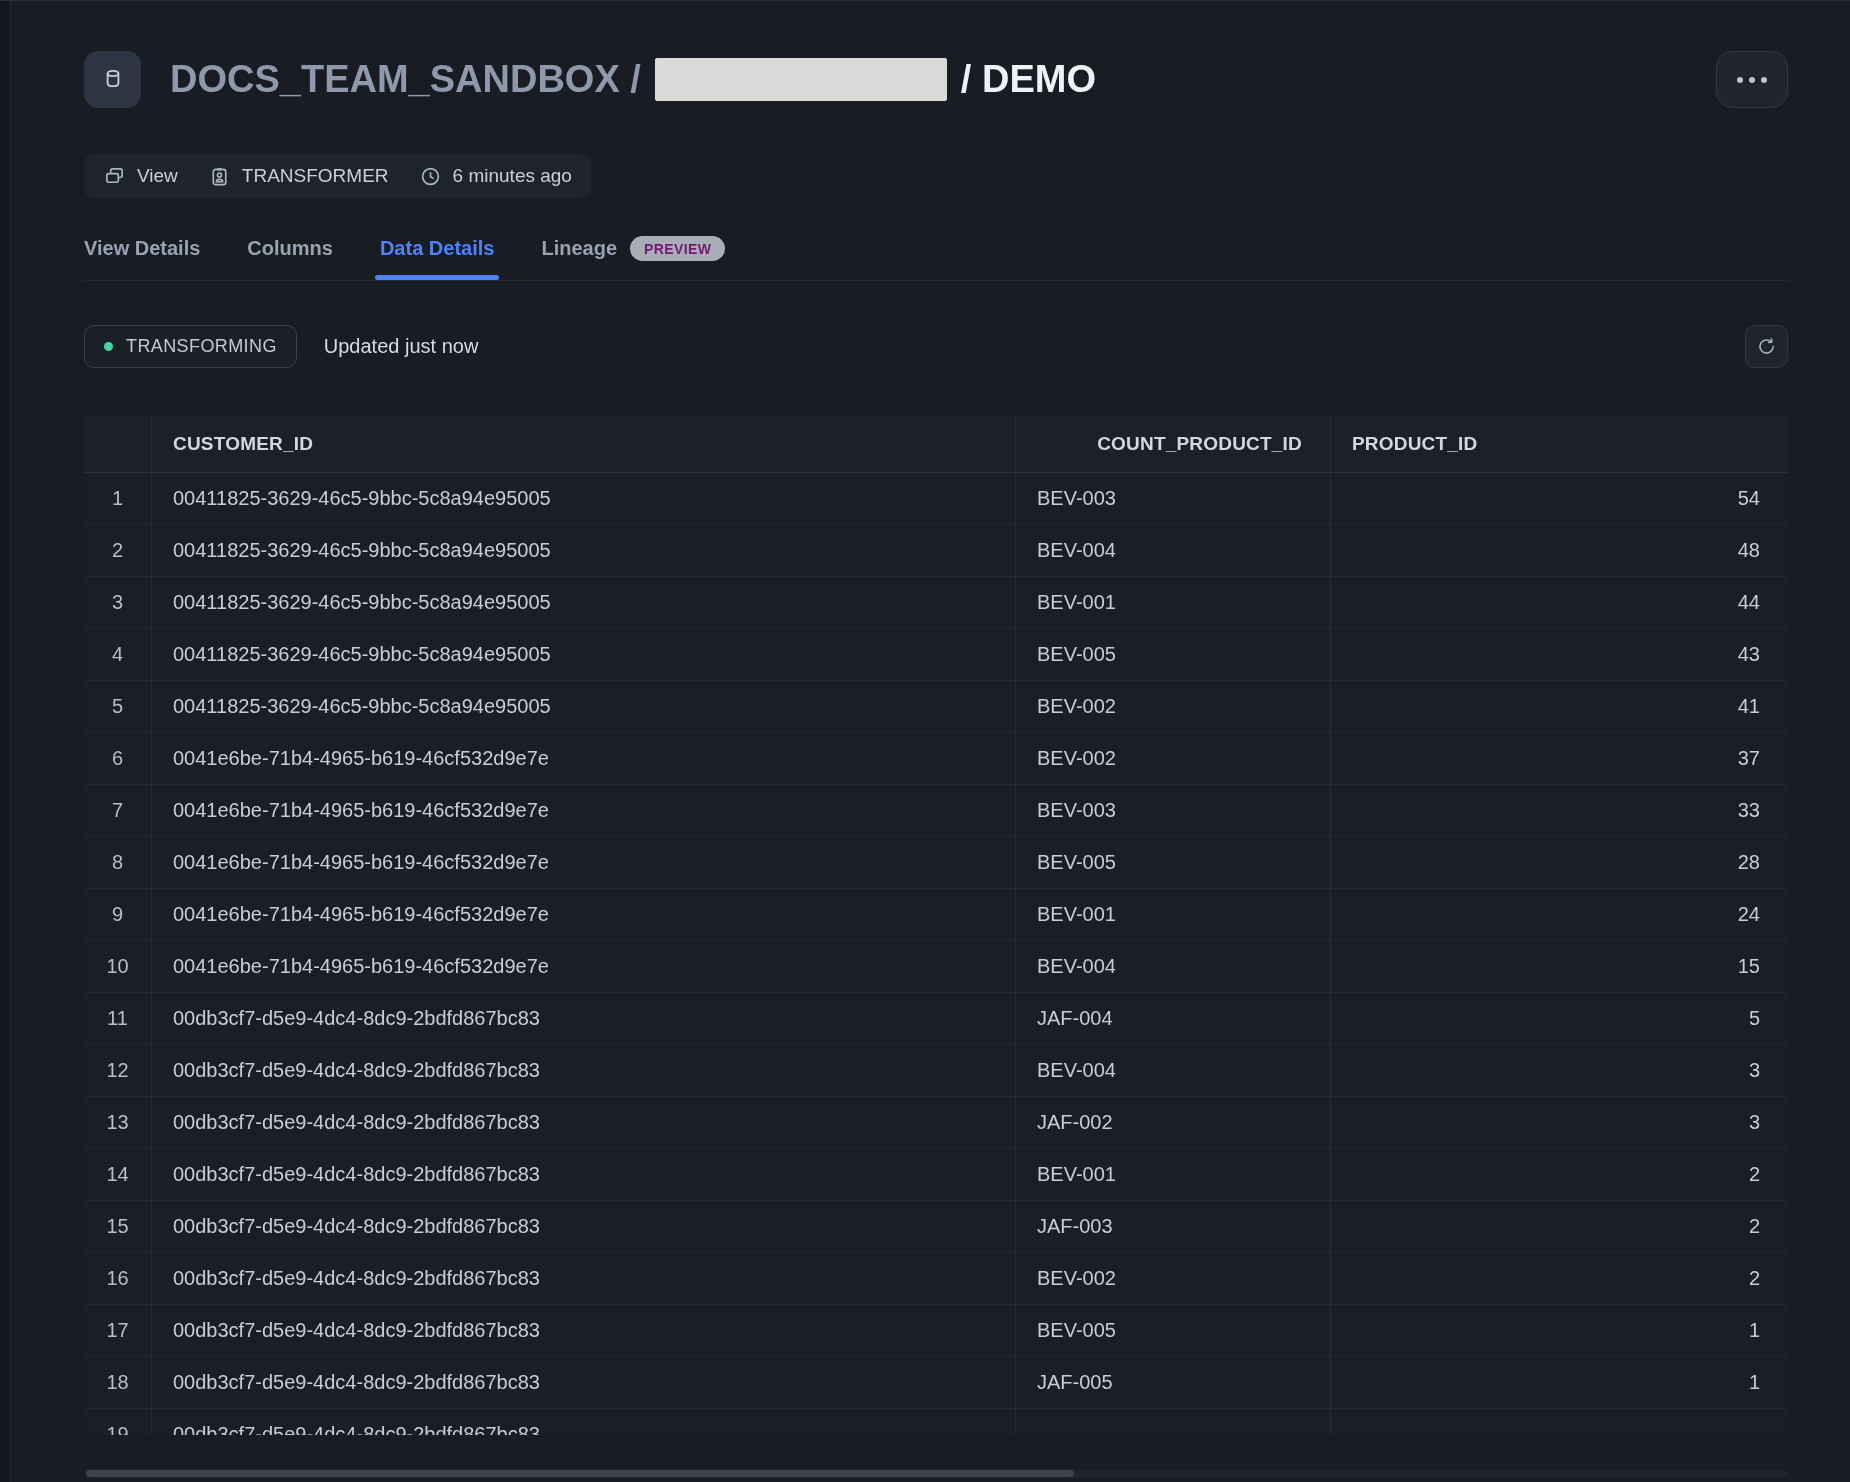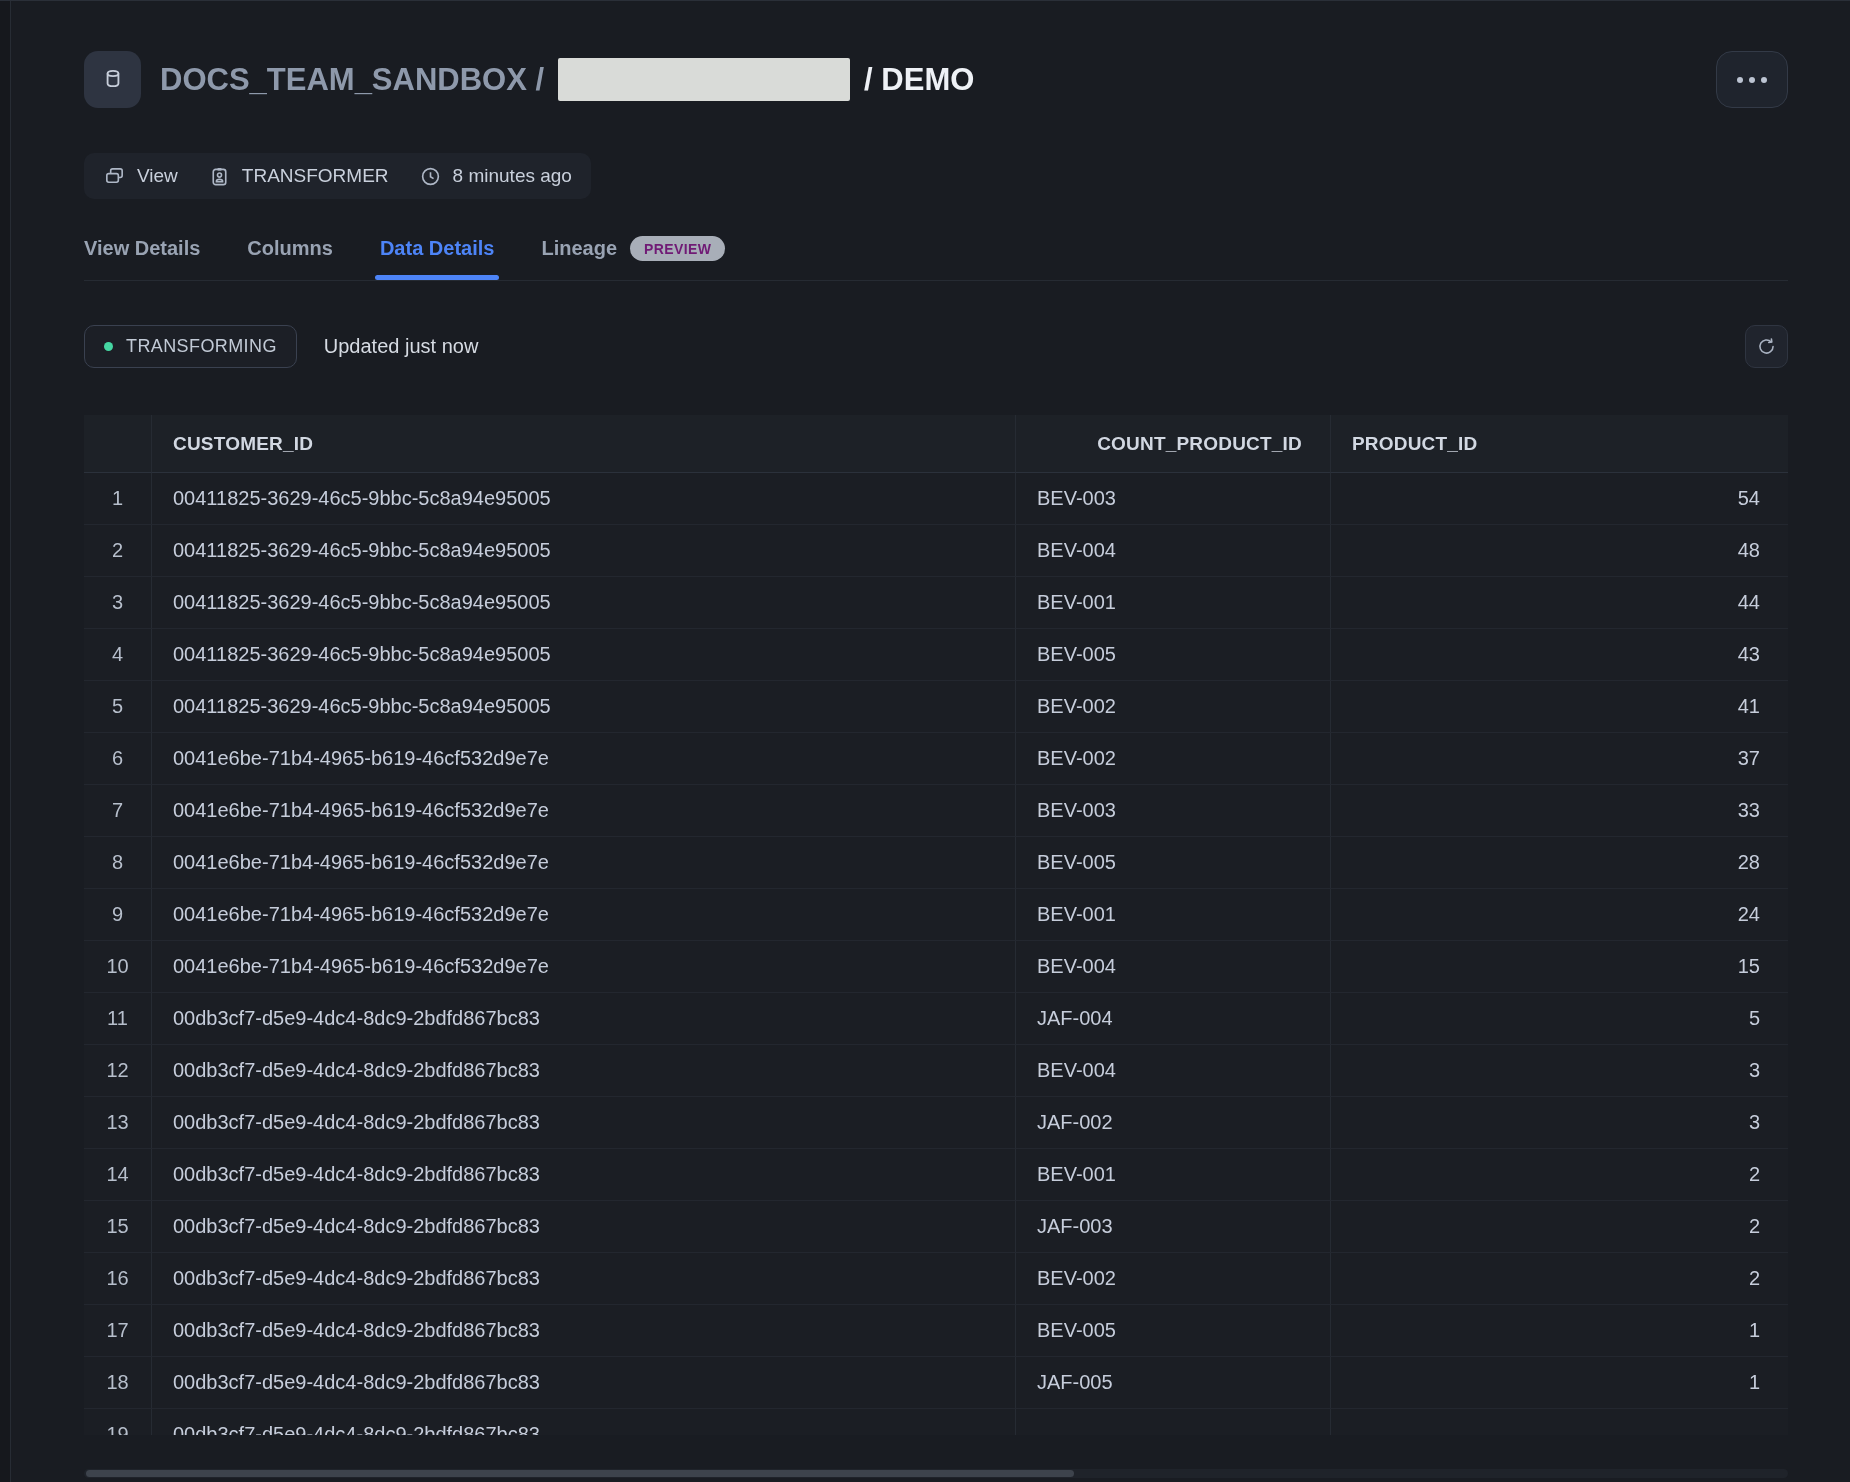--- a/index.html
+++ b/index.html
@@ -15,21 +15,21 @@
   }
   .page { position:absolute; left:0; top:0; width:100%; height:100%; padding:0 62px 0 84px; }
 
   
   .header { margin-top:50px; display:flex; align-items:center; }
   .obj-icon-tile {
     width:57px; height:57px; border-radius:14px; background:#2e3441;
     display:flex; align-items:center; justify-content:center; flex:none;
   }
   .obj-icon-tile svg { width:26px; height:26px; stroke:#c7ceda; }
-  .title { margin-left:19px; font-size:31px; font-weight:bold; color:#eef1f6; display:flex; align-items:center; white-space:nowrap; }
+  .title { margin-left:29px; font-size:38px; font-weight:bold; color:#eef1f6; display:flex; align-items:center; white-space:nowrap; }
   .title .dim { color:#8e99ab; }
   .redacted { display:inline-block; width:292px; height:43px; background:#d9dbd8; border-radius:2px; margin:0 14px; }
   .spacer { flex:1; }
   .menu-btn {
     width:72px; height:57px; border-radius:16px; background:#1f242d; border:1px solid #333a47;
     display:flex; align-items:center; justify-content:center; gap:6px; cursor:pointer;
   }
   .menu-btn i { width:6px; height:6px; border-radius:50%; background:#bcc4d2; }
 
   
@@ -132,21 +132,21 @@
           <circle cx="12" cy="10.5" r="2.1"></circle>
           <path d="M8.8 16.8 c0 -2.6 6.4 -2.6 6.4 0 v0.6 h-6.4 z"></path>
         </svg>
         <span>TRANSFORMER</span>
       </div>
       <div class="meta-item">
         <svg viewBox="0 0 24 24">
           <circle cx="12" cy="12" r="8.2"></circle>
           <path d="M12 7.5 v4.8 l3.2 1.9"></path>
         </svg>
-        <span>8 minutes ago</span>
+        <span>6 minutes ago</span>
       </div>
     </div>
 
     
     <div class="tabs">
       <div class="tab">
         <span>View Details</span>
       </div>
       <div class="tab">
         <span>Columns</span>

